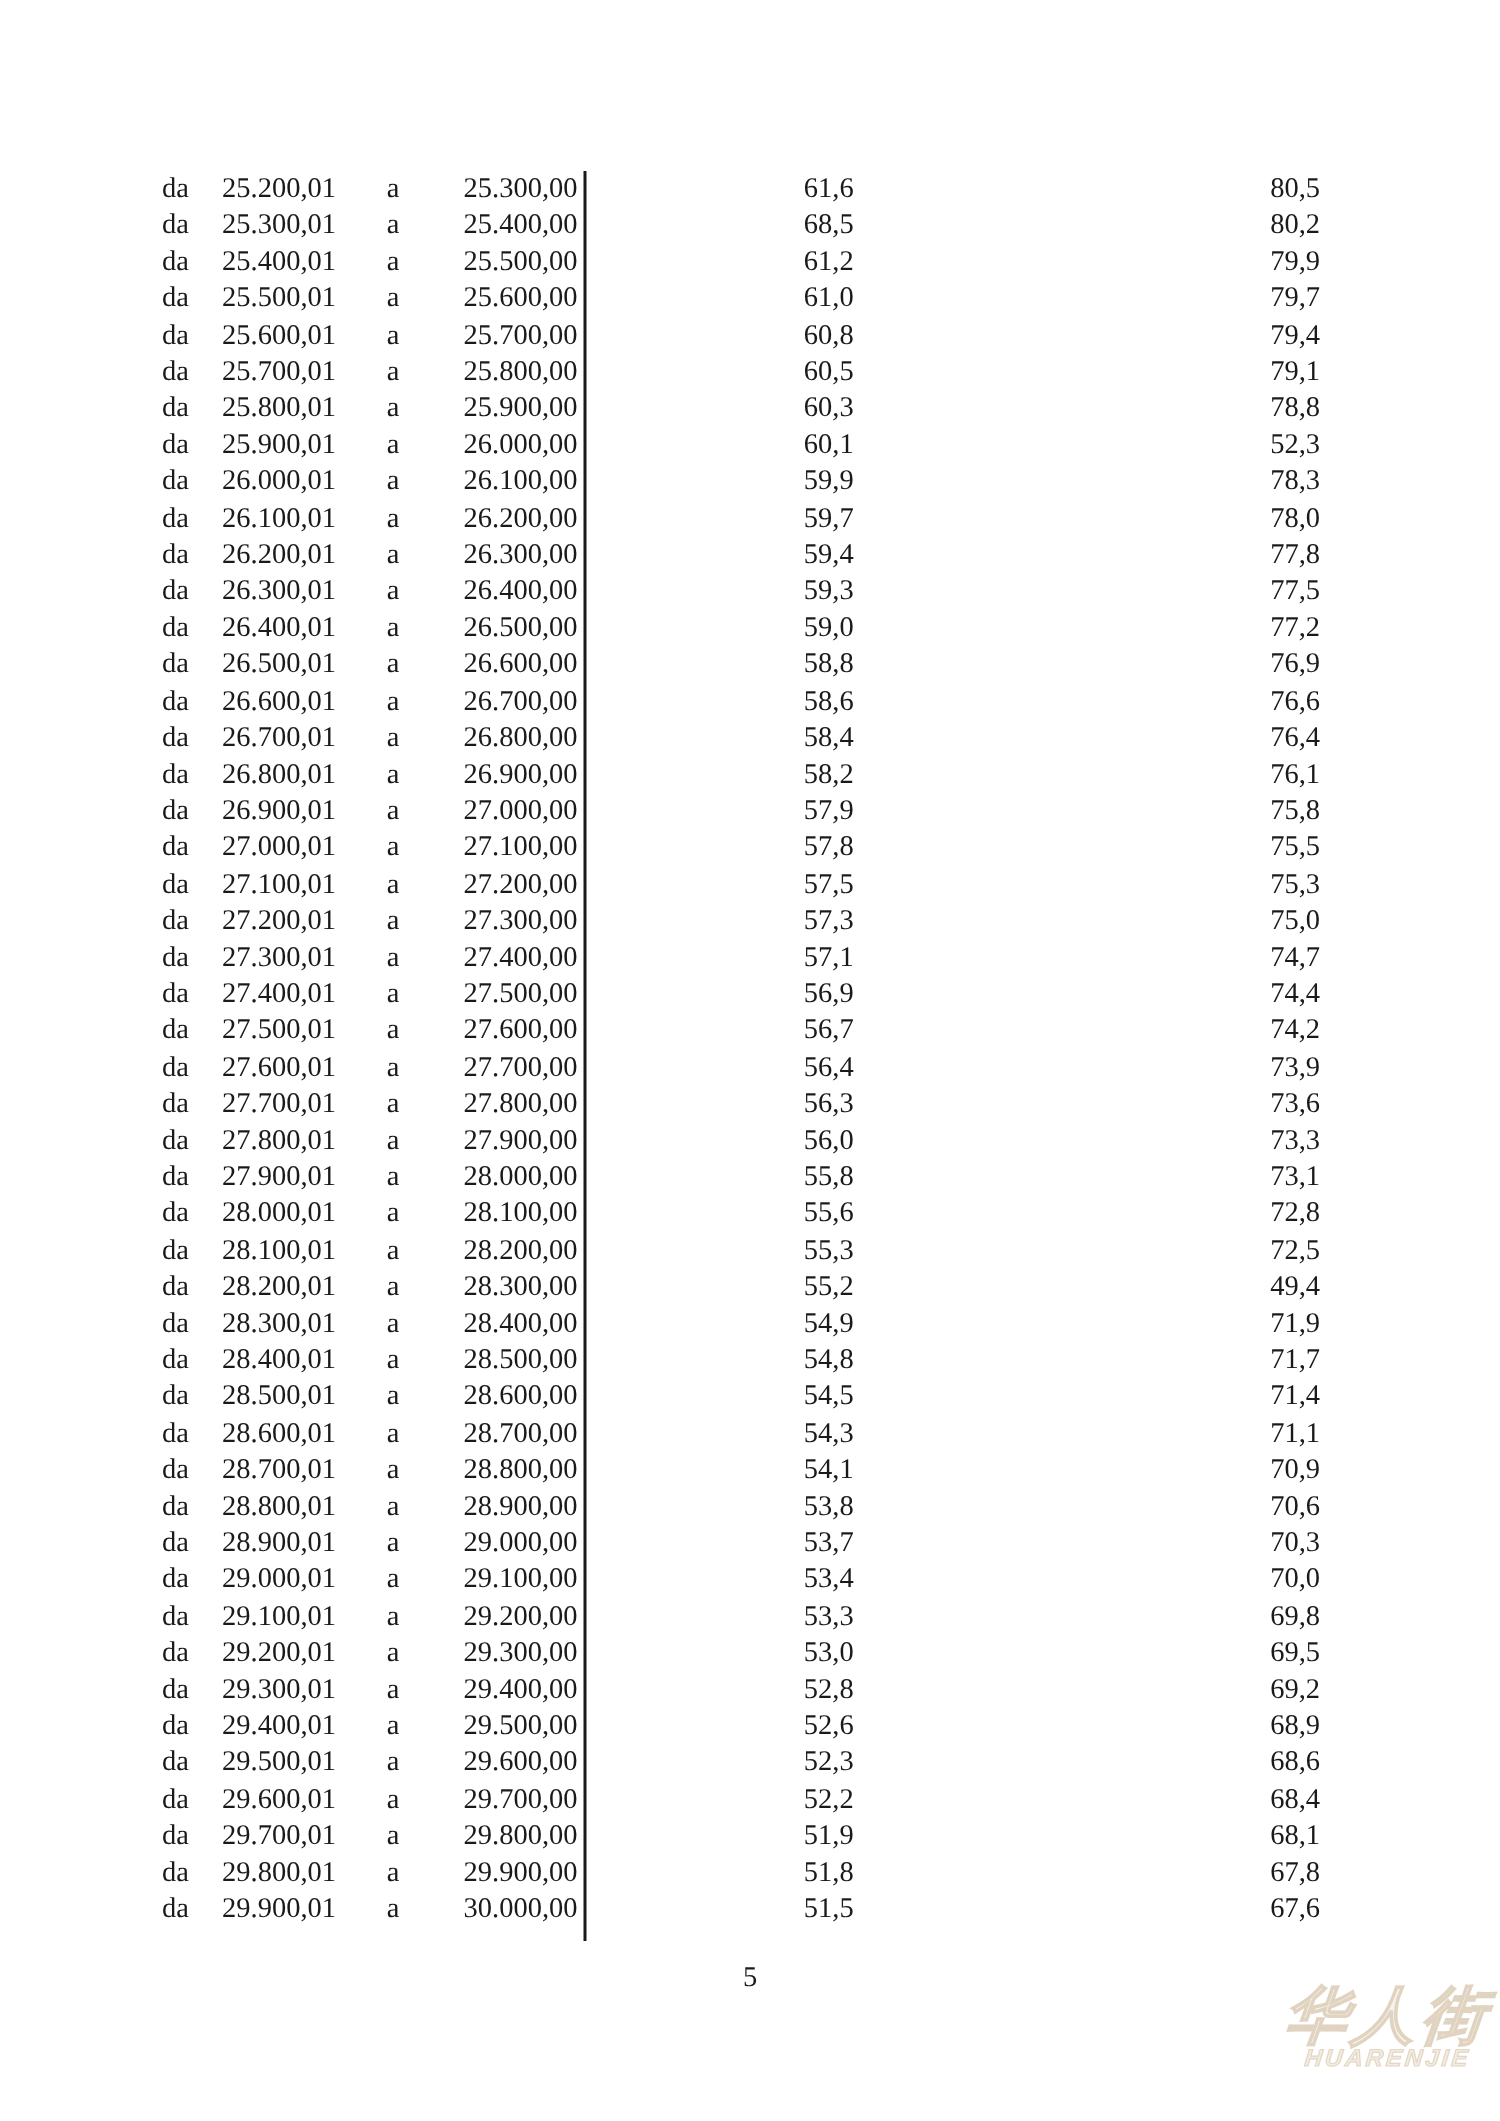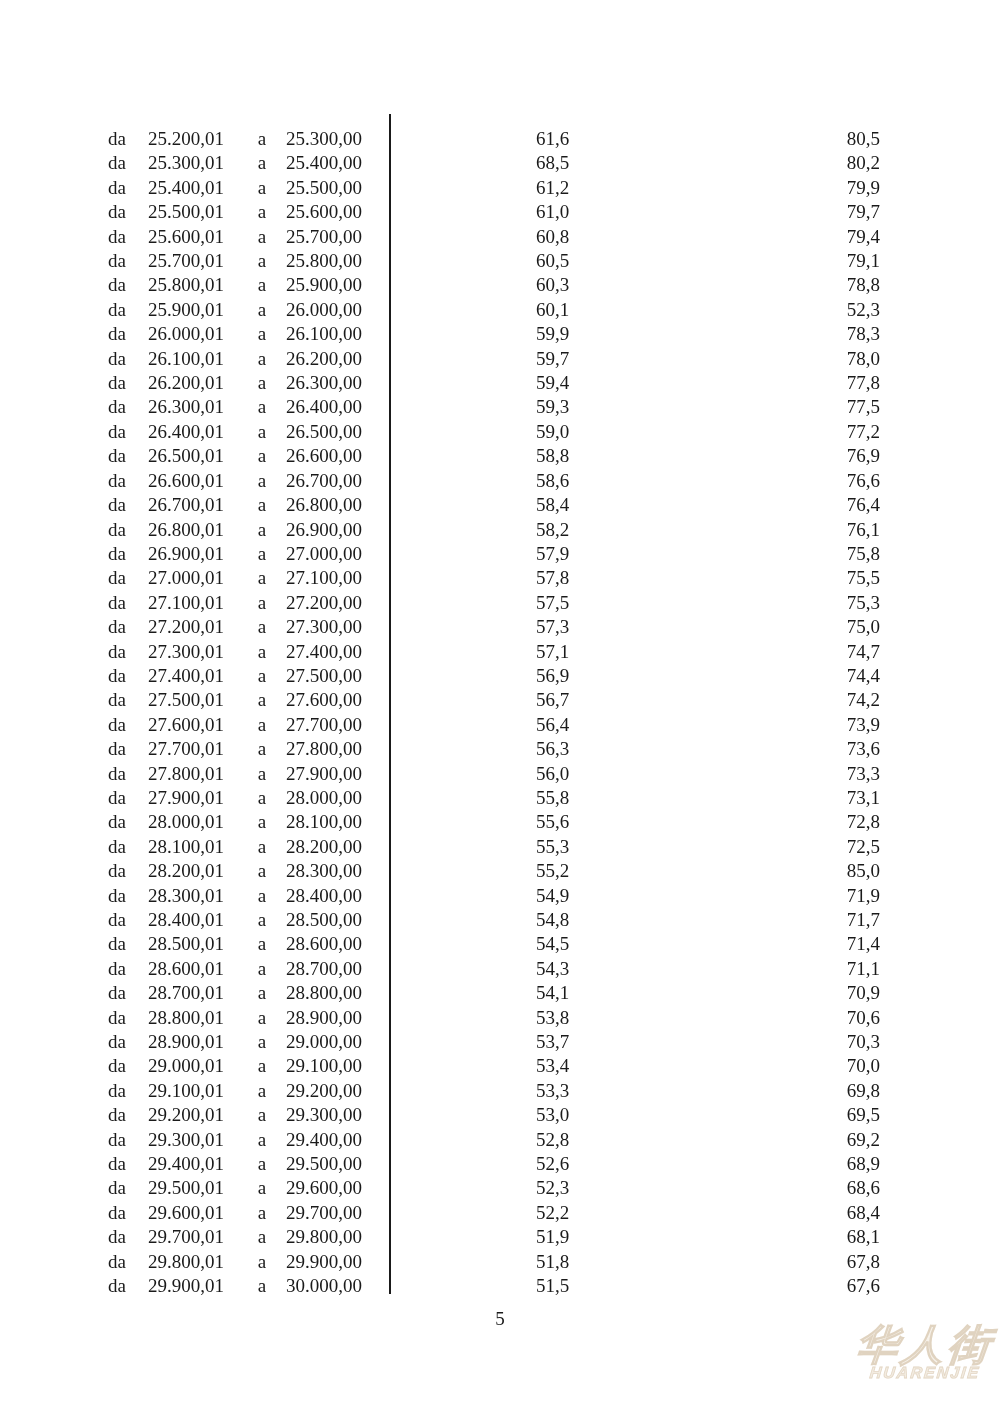--- a/index.html
+++ b/index.html
@@ -12,36 +12,36 @@
     width: 1000px;
     height: 1414px;
     background: #ffffff;
     overflow: hidden;
     font-family: "Liberation Serif", serif;
     color: #1a1a1a;
   }
   table.rate-table {
     position: absolute;
     left: 108px;
-    top: 127px;
+    top: 114px;
     border-collapse: collapse;
     font-family: "Liberation Serif", serif;
     font-size: 19px;
     color: #1a1a1a;
   }
   table.rate-table td {
     padding: 0;
     height: 24.4px;
     line-height: 24.4px;
     white-space: nowrap;
   }
   td.c-da  { width: 26px;  text-align: left; }
   td.c-from{ width: 104px; text-align: center; }
   td.c-a   { width: 48px;  text-align: center; }
-  td.c-to  { width: 99px;  }
+  td.c-to  { width: 99px;  text-align: right; }
   td.c-v1  { width: 335px; text-align: center; }
   td.c-v2  { width: 160px; text-align: right; }
   .vline {
     position: absolute;
     left: 389px;
     top: 114px;
     width: 2px;
     height: 1180px;
     background: #1a1a1a;
   }
@@ -334,21 +334,21 @@
           <td class="c-to">28.200,00</td>
           <td class="c-v1">55,3</td>
           <td class="c-v2">72,5</td>
         </tr>
         <tr>
           <td class="c-da">da</td>
           <td class="c-from">28.200,01</td>
           <td class="c-a">a</td>
           <td class="c-to">28.300,00</td>
           <td class="c-v1">55,2</td>
-          <td class="c-v2">85,0</td>
+          <td class="c-v2">49,4</td>
         </tr>
         <tr>
           <td class="c-da">da</td>
           <td class="c-from">28.300,01</td>
           <td class="c-a">a</td>
           <td class="c-to">28.400,00</td>
           <td class="c-v1">54,9</td>
           <td class="c-v2">71,9</td>
         </tr>
         <tr>

